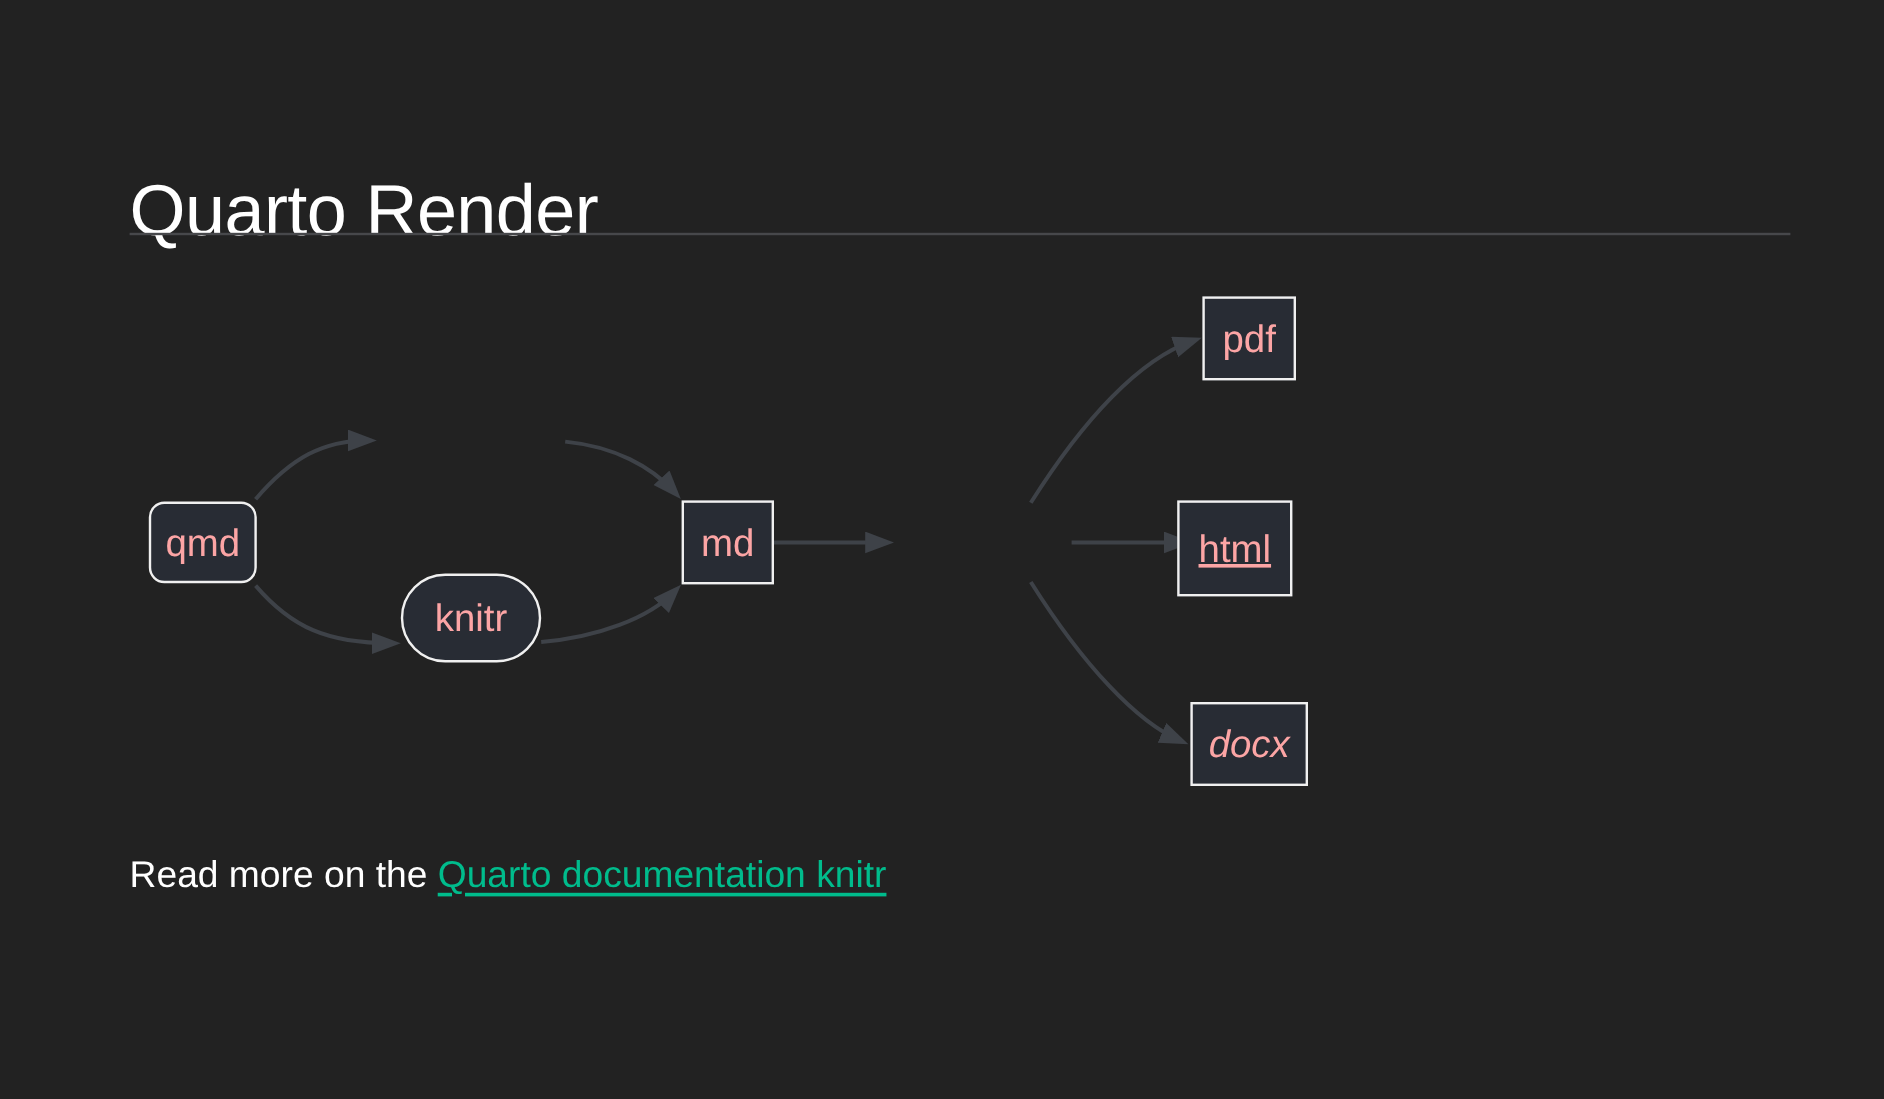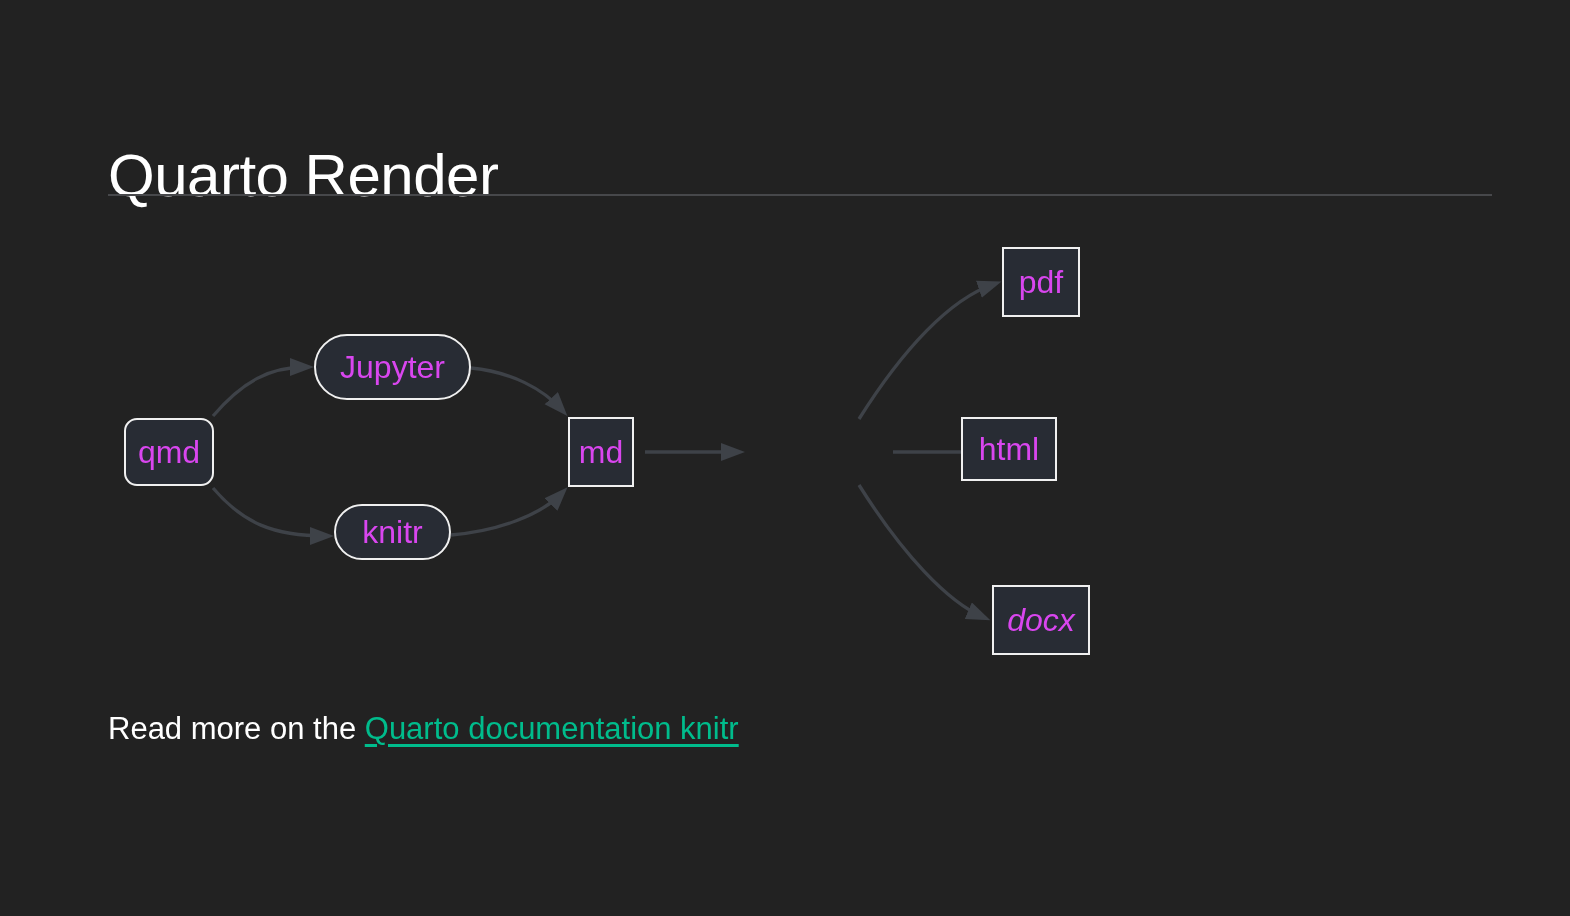--- a/index.html
+++ b/index.html
@@ -49,36 +49,36 @@
   .edge {
     stroke: #3e4248;
     stroke-width: 3.3;
     fill: none;
   }
   .node {
     position: absolute;
     box-sizing: border-box;
     background: #282c34;
     border: 2.5px solid #f0f0f0;
-    color: #d946ef;
+    color: #fca5a5;
     font-size: 32px;
     font-weight: 500;
     display: flex;
     align-items: center;
     justify-content: center;
     line-height: 1;
   }
   .node.stadium { border-radius: 999px; }
   .node-qmd    { left: 124px;  top: 418px; width: 90px;  height: 68px; border-radius: 13px; }
   .node-jupyter{ left: 314px;  top: 334px; width: 157px; height: 66px; }
-  .node-knitr  { left: 334px;  top: 504px; width: 117px; height: 56px; text-align: right; }
-  .node-md     { left: 568px;  top: 417px; width: 66px;  height: 70px; }
+  .node-knitr  { left: 334px;  top: 478px; width: 117px; height: 74px; text-align: right; }
+  .node-md     { left: 568px;  top: 417px; width: 77px;  height: 70px; }
   .node-pandoc { left: 744px;  top: 417px; width: 149px; height: 70px; }
   .node-pdf    { left: 1002px; top: 247px; width: 78px;  height: 70px; }
-  .node-html   { left: 961px;  top: 417px; width: 96px;  height: 64px; }
+  .node-html   { left: 981px;  top: 417px; width: 96px;  height: 80px; text-decoration: underline; }
   .node-docx   { left: 992px;  top: 585px; width: 98px;  height: 70px; font-style: italic; }
   .footer-text {
     position: absolute;
     left: 108px;
     top: 680px;
     font-size: 31px;
     font-weight: 500;
     color: #ffffff;
     white-space: nowrap;
   }
@@ -111,23 +111,20 @@
       <path class="edge" d="M 451 535 C 498 531, 541 515, 562 493" marker-end="url(#arrow)"></path>
       <path class="edge" d="M 645 452 L 737 452" marker-end="url(#arrow)"></path>
       <path class="edge" d="M 859 419 C 903 349, 950 299, 994 284" marker-end="url(#arrow)"></path>
       <path class="edge" d="M 893 452 L 986 452" marker-end="url(#arrow)"></path>
       <path class="edge" d="M 859 485 C 903 555, 948 602, 983 617" marker-end="url(#arrow)"></path>
     </svg>
 
     <div class="node node-qmd">
       <span>qmd</span>
     </div>
-    <div class="node stadium node-jupyter">
-      <span>Jupyter</span>
-    </div>
     <div class="node stadium node-knitr">
       <span>knitr</span>
     </div>
     <div class="node node-md">
       <span>md</span>
     </div>
     <div class="node node-pdf">
       <span>pdf</span>
     </div>
     <div class="node node-html">

